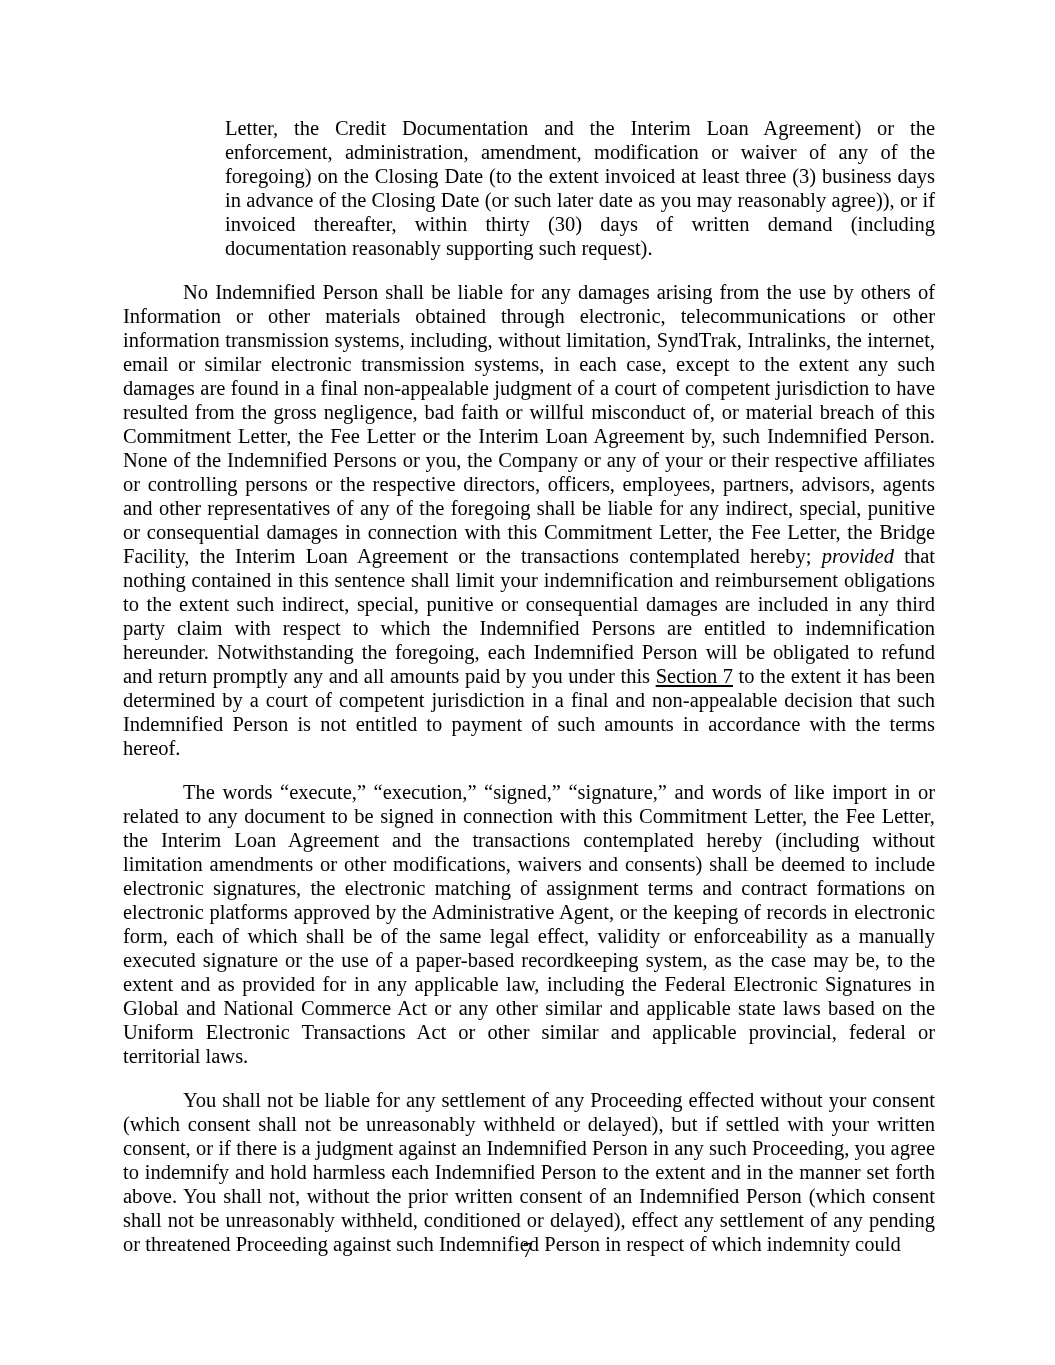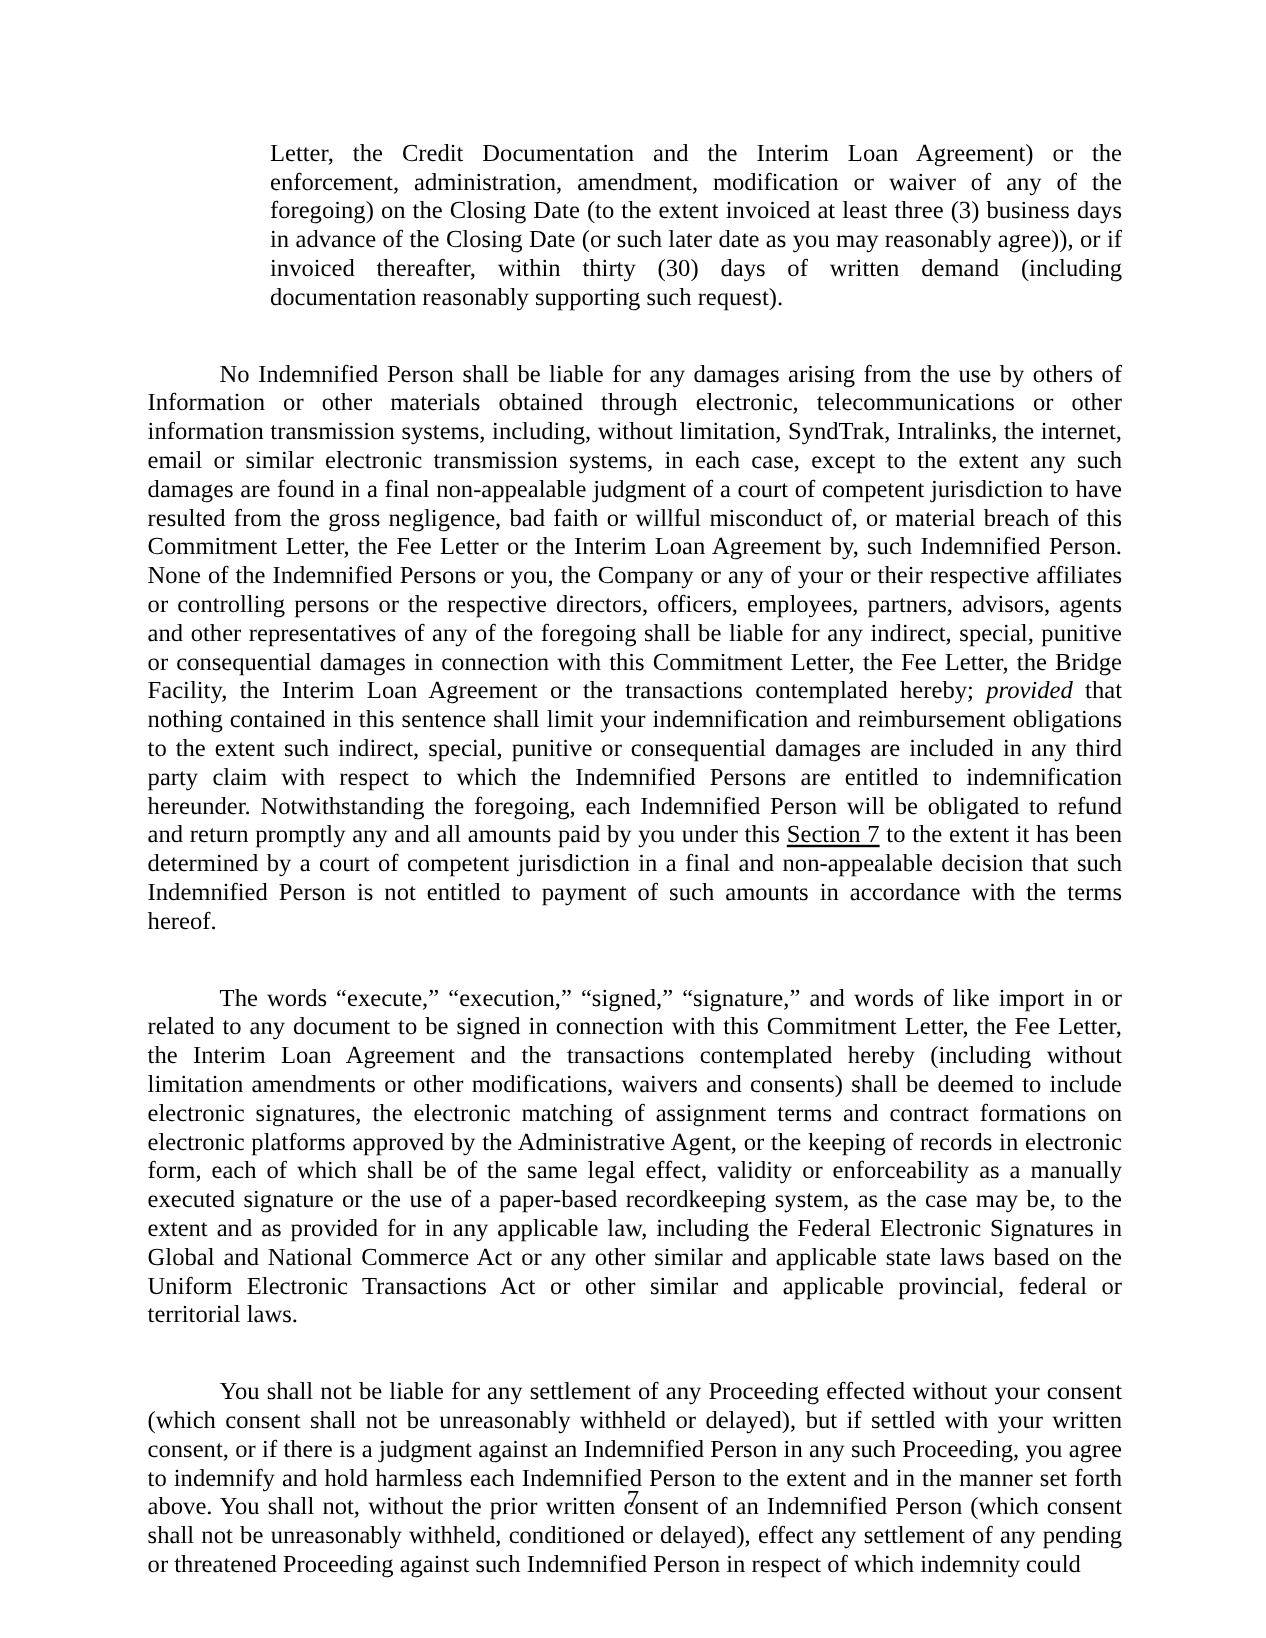--- a/index.html
+++ b/index.html
@@ -19,21 +19,21 @@
     position: absolute;
     top: 116px;
     left: 123px;
     width: 812px;
   }
   .indented-block {
     margin-left: 102px;
     text-align: justify;
   }
   .body-para {
-    margin-top: 40px;
+    margin-top: 20px;
     text-align: justify;
     text-indent: 60px;
   }
   .italic { font-style: italic; }
   .underline { text-decoration: underline; }
   .page-number {
     position: absolute;
     top: 1238px;
     left: 0;
     width: 1055px;

